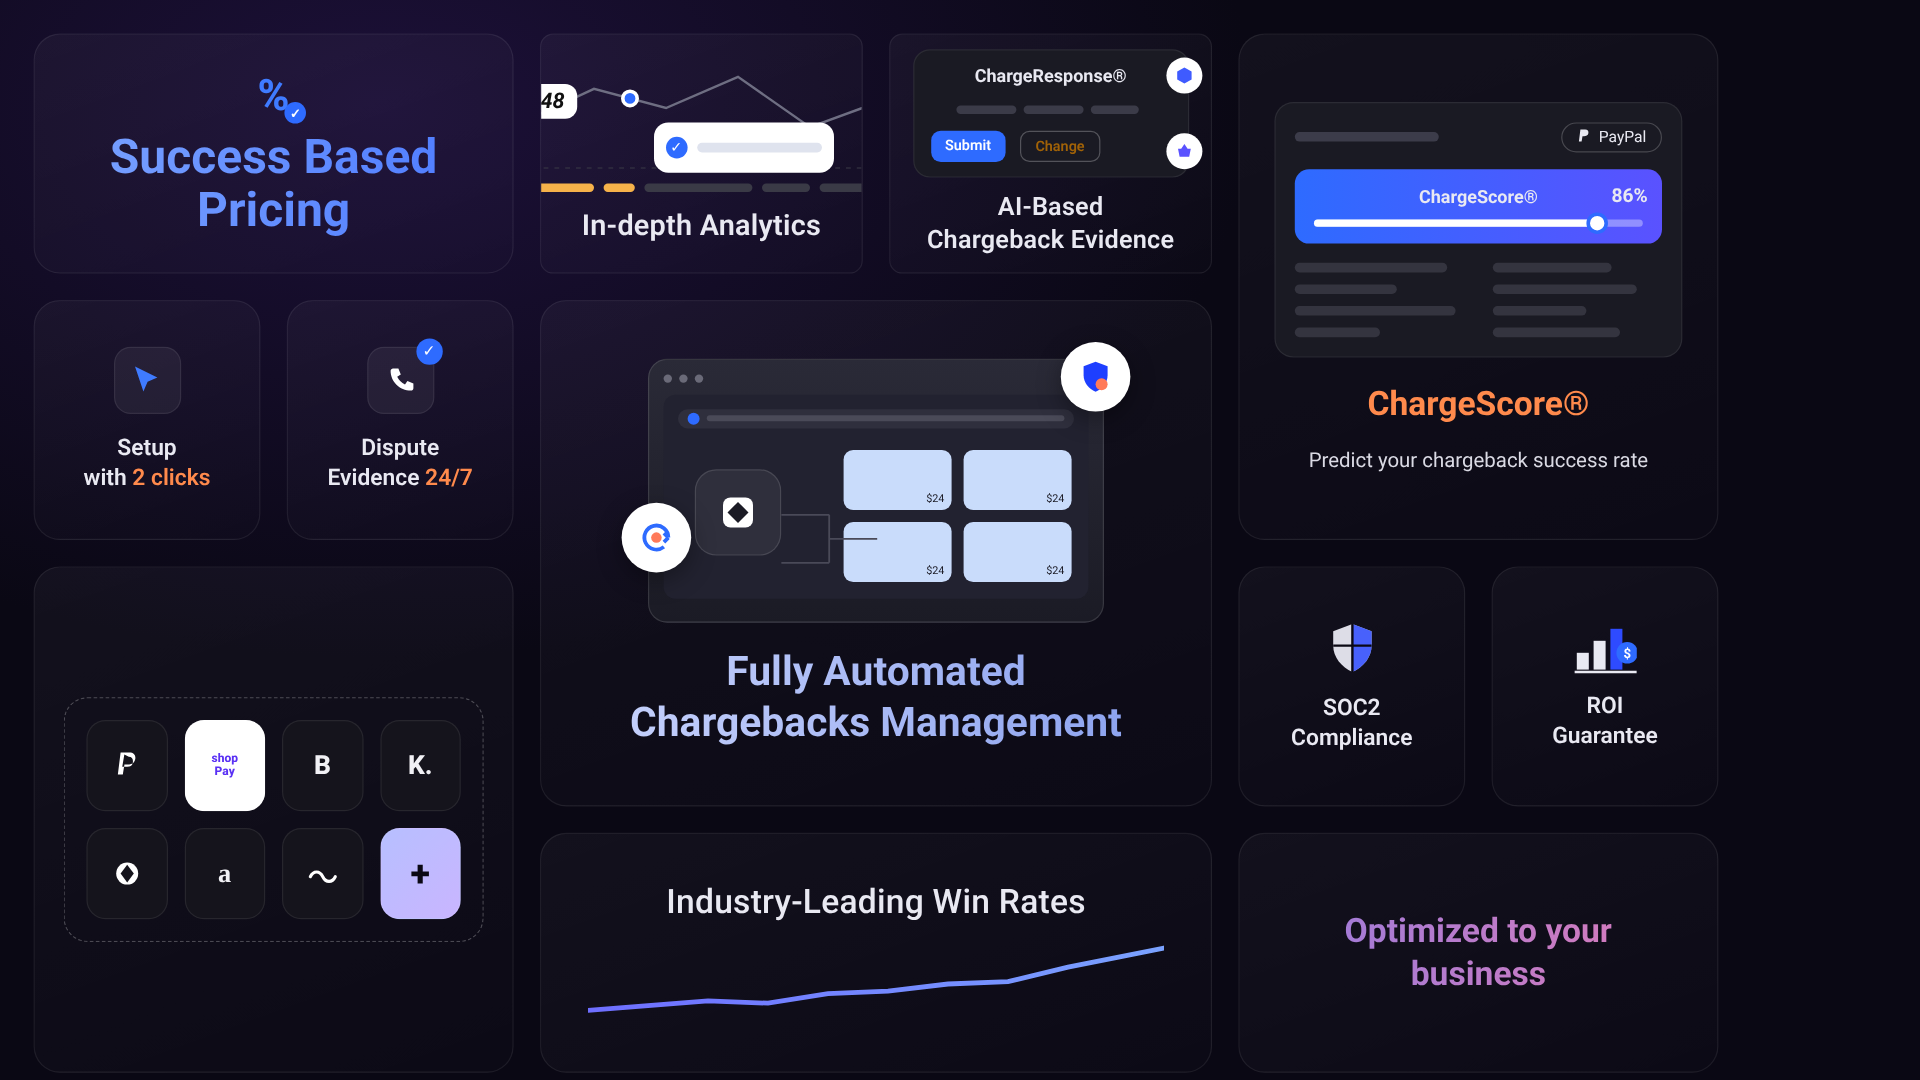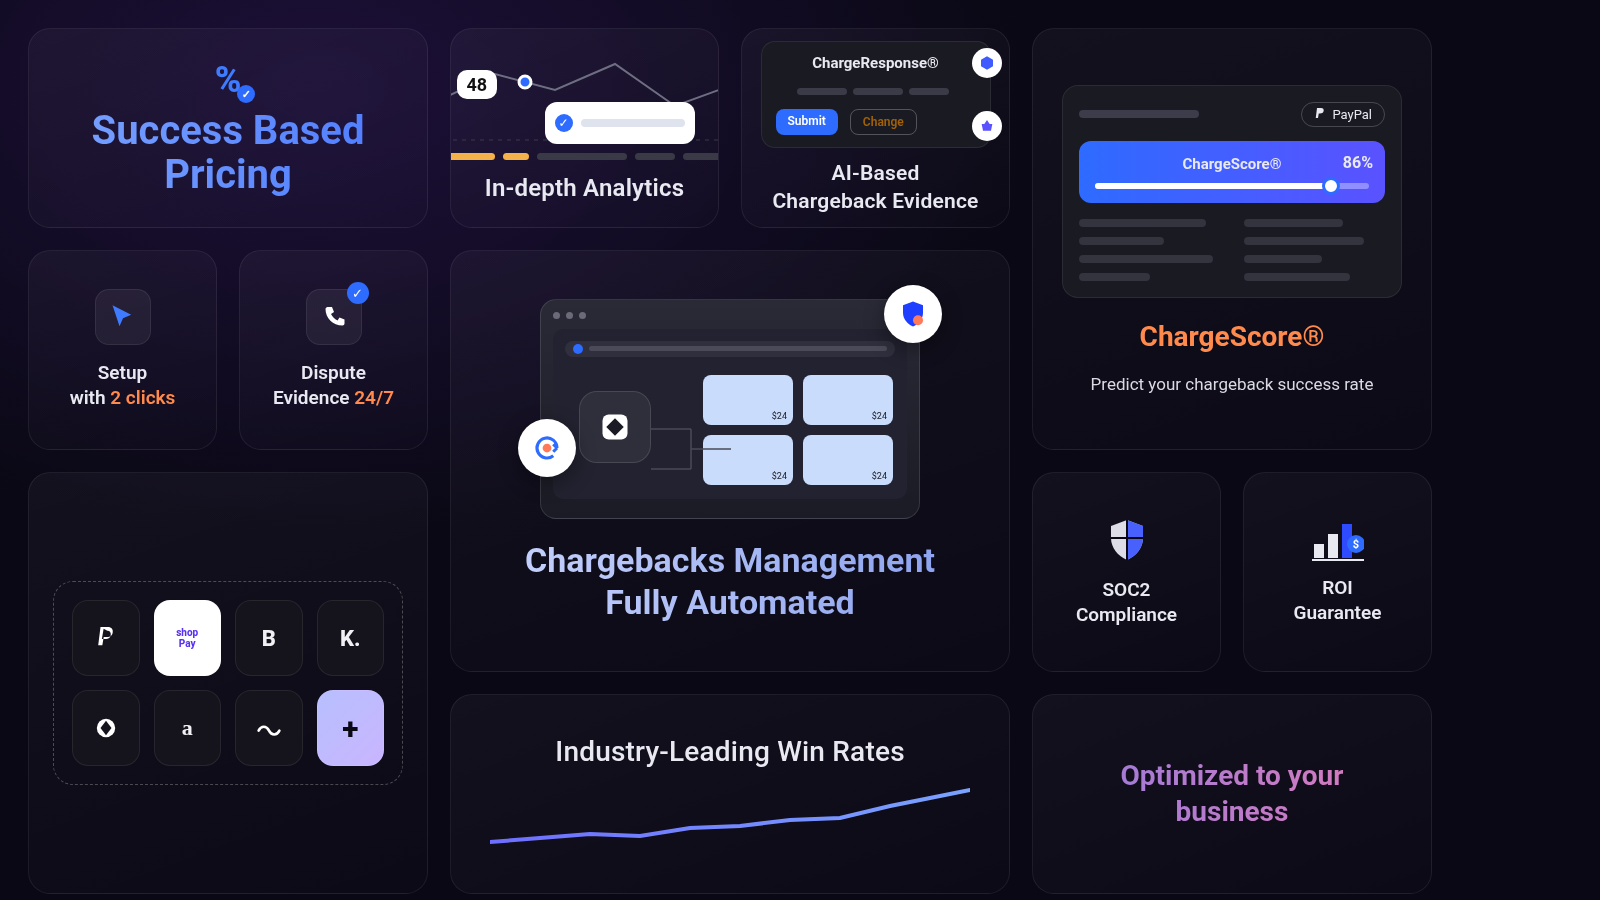--- a/index.html
+++ b/index.html
@@ -61,21 +61,21 @@
   .bar span{height:7px;border-radius:4px;}
   .bar .y{background:#f6b24a;}
   .bar .g{background:#3a3a46;}
   .statcard{position:absolute;background:#fff;border-radius:12px;width:150px;height:42px;top:48px;left:110px;display:flex;align-items:center;gap:8px;padding:0 10px;}
   .statcard .dot{width:18px;height:18px;border-radius:50%;background:#2e6bff;color:#fff;font-size:12px;display:flex;align-items:center;justify-content:center;}
   .statcard .sk{flex:1;height:8px;border-radius:4px;background:#dfe3ee;}
   #c-analytics .title{margin-top:10px;font-size:24px;}
 
   
   #row-b1{grid-column:2;grid-row:1;display:flex;gap:22px;}
-  #row-b1 .card{flex:1;}
+  #row-b1 .card{flex:1;border-radius:11px;}
   .panel{background:#1a1a23;border:1px solid rgba(255,255,255,0.08);border-radius:14px;padding:12px 14px;width:230px;position:relative;}
   .panel h5{font-size:15px;font-weight:700;margin-bottom:8px;}
   .panel .sk{height:7px;border-radius:4px;background:#3b3b48;margin-right:6px;display:inline-block;}
   .panel .btnrow{display:flex;gap:12px;margin-top:10px;}
   .panel .btn{border-radius:8px;font-size:12px;padding:5px 12px;font-weight:600;}
   .panel .btn.primary{background:#2e6bff;color:#fff;}
   .panel .btn.ghost{border:1px solid rgba(255,255,255,0.25);color:#a16207;}
   .circ{width:30px;height:30px;border-radius:50%;background:#fff;display:flex;align-items:center;justify-content:center;position:absolute;right:-12px;}
   #c-evidence .title{margin-top:12px;font-size:21px;line-height:1.3;}
 
@@ -194,21 +194,21 @@
   </div>
 
   <div id="row-b1">
     <div id="c-analytics" class="card">
       <div class="an-wrap">
         <svg class="chartline" viewBox="0 0 300 110">
           <polyline points="0,48 60,20 120,36 180,10 240,52 300,30" fill="none" stroke="#6e6e82" stroke-width="2"></polyline>
           <circle cx="90" cy="28" r="6" fill="#2e6bff" stroke="#fff" stroke-width="3"></circle>
           <line x1="0" y1="86" x2="300" y2="86" stroke="#3a3a46" stroke-width="1" stroke-dasharray="4 5"></line>
         </svg>
-        <div class="pill" style="top:16px;left:22px;">48</div>
+        <div class="pill" style="top:16px;left:6px;font-style:italic;">48</div>
         <div class="statcard">
           <span class="dot">✓</span>
           <span class="sk"></span>
         </div>
         <div class="bar">
           <span class="y" style="width:60px"></span>
             <span class="y" style="width:26px"></span>
           <span class="g" style="width:90px"></span>
             <span class="g" style="width:40px"></span>
             <span class="g" style="width:40px"></span>
@@ -280,22 +280,22 @@
           </svg>
         </div>
       <div class="float b">
           <svg width="30" height="30" viewBox="0 0 24 24">
             <path fill="#1e3fff" d="M12 2l8 3v6c0 5-3.5 9-8 11-4.5-2-8-6-8-11V5z"></path>
             <circle cx="16" cy="17" r="4" fill="#ff7a59"></circle>
           </svg>
         </div>
     </div>
     <h2>
+      <div>Fully Automated</div>
       <div>Chargebacks Management</div>
-      <div>Fully Automated</div>
     </h2>
   </div>
 
   <div id="c-winrates" class="card">
     <div class="title">Industry-Leading Win Rates</div>
     <svg class="spark" viewBox="0 0 480 70">
       <defs>
           <linearGradient id="lg" x1="0" x2="1">
             <stop offset="0" stop-color="#6e6eff"></stop>
             <stop offset="1" stop-color="#7aa2ff"></stop>

